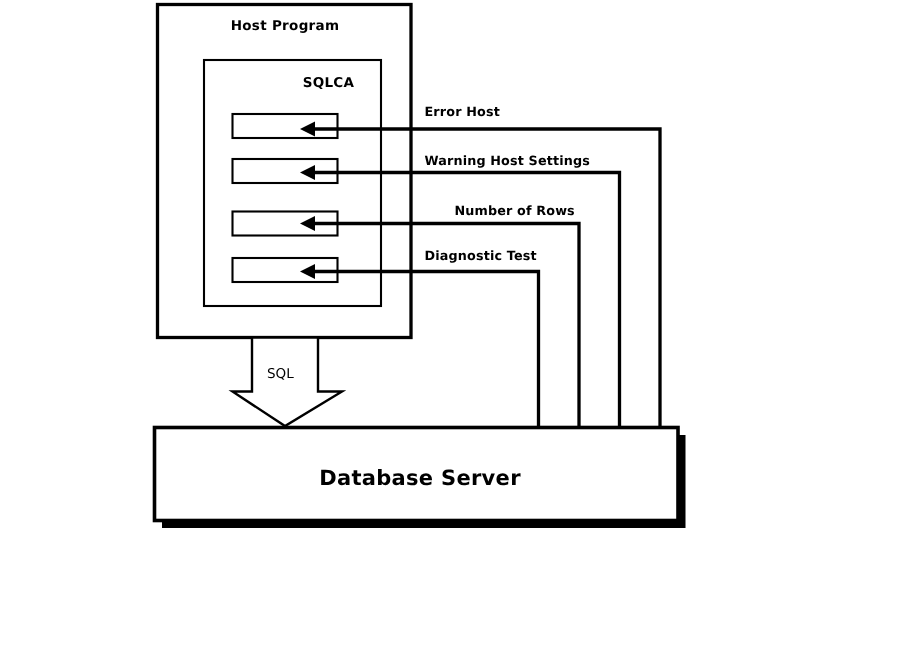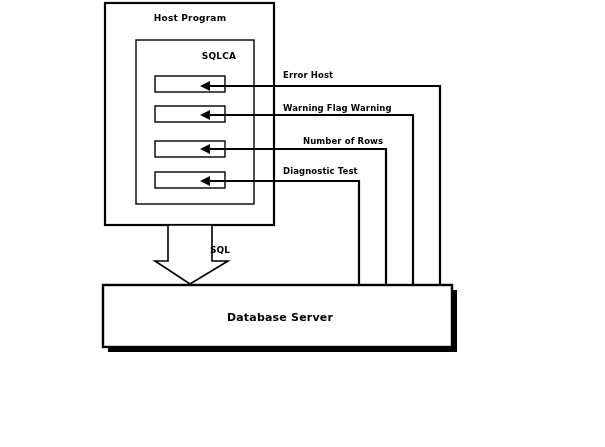--- a/index.html
+++ b/index.html
@@ -35,25 +35,24 @@
     font-weight: bold;
     letter-spacing: 0.2px;
   }
   .t-label {
     font-size: 8.5px;
     font-weight: bold;
     letter-spacing: 0.1px;
   }
   .t-sql {
     font-size: 9px;
-    font-weight: bold;
-    margin-left: 32px;
+    font-weight: normal;
   }
   .t-server {
-    font-size: 11px;
+    font-size: 14px;
     font-weight: bold;
     letter-spacing: 0.2px;
   }
   .centered {
     transform: translateX(-50%);
   }
 </style>
 </head>
 <body>
 
@@ -97,21 +96,21 @@
     <rect x="103" y="285" width="349" height="62" fill="#ffffff" stroke="#000000" stroke-width="2.4"></rect>
 
   </svg>
 
   <div class="dtext t-title centered" style="left:190px; top:14px;">Host Program</div>
 
   <div class="dtext t-title centered" style="left:195px; top:52px;padding-left:48px;">SQLCA</div>
 
   <div class="dtext t-label" style="left:283px; top:71px;">Error Host</div>
 
-  <div class="dtext t-label" style="left:283px; top:104px;">Warning Flag Warning</div>
+  <div class="dtext t-label" style="left:283px; top:104px;">Warning Host Settings</div>
 
   <div class="dtext t-label" style="left:283px; top:137px;padding-left:20px;">Number of Rows</div>
 
   <div class="dtext t-label" style="left:283px; top:167px;">Diagnostic Test</div>
 
   <div class="dtext t-sql" style="left:178px; top:246px;">SQL</div>
 
   <div class="dtext t-server centered" style="left:280px; top:312px;">Database Server</div>
 
 </div>

